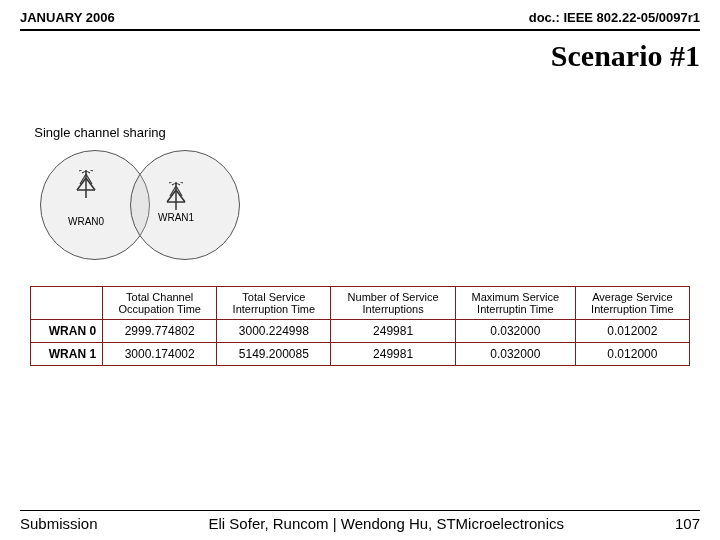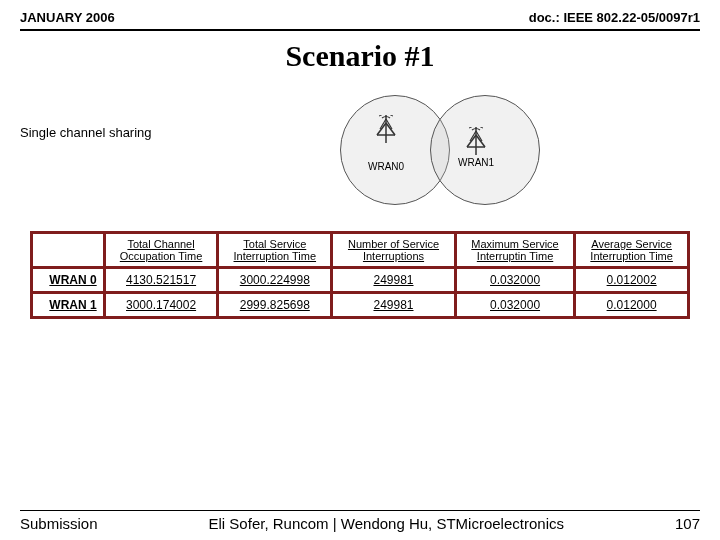--- a/index.html
+++ b/index.html
@@ -35,25 +35,28 @@
       font-weight: bold;
     }
     .title-section {
       text-align: center;
       margin-bottom: 12px;
     }
     .title-section h1 {
       font-size: 30px;
       font-weight: bold;
       font-family: Times New Roman, serif;
+      text-align: right;
     }
     .content-area {
       display: flex;
+      flex-direction: column;
       align-items: flex-start;
       margin-bottom: 16px;
+      text-align: center;
     }
     .label-section {
       width: 160px;
       font-size: 13px;
       padding-top: 40px;
     }
     .diagram-section {
       flex: 1;
       display: flex;
       justify-content: center;
@@ -107,25 +110,24 @@
     
     .table-section {
       margin: 0 10px;
     }
     table {
       width: 100%;
       border-collapse: collapse;
       font-size: 12px;
     }
     table th, table td {
-      border: 3px solid #7f1d1d;
+      border: 1px solid #7f1d1d;
       padding: 4px 6px;
       text-align: center;
       vertical-align: middle;
-      text-decoration: underline;
     }
     table th {
       font-weight: normal;
       font-size: 11px;
     }
     .row-label {
       font-weight: bold;
       text-align: right;
     }
     
@@ -205,30 +207,30 @@
           <th>Total Channel<br>Occupation Time</th>
           <th>Total Service<br>Interruption Time</th>
           <th>Number of Service<br>Interruptions</th>
           <th>Maximum Service<br>Interruptin Time</th>
           <th>Average Service<br>Interruption Time</th>
         </tr>
       </thead>
       <tbody id="table-body">
       <tr>
             <td class="row-label">WRAN 0</td>
-            <td>4130.521517</td>
+            <td>2999.774802</td>
             <td>3000.224998</td>
             <td>249981</td>
             <td>0.032000</td>
             <td>0.012002</td>
           </tr>
           <tr>
             <td class="row-label">WRAN 1</td>
             <td>3000.174002</td>
-            <td>2999.825698</td>
+            <td>5149.200085</td>
             <td>249981</td>
             <td>0.032000</td>
             <td>0.012000</td>
           </tr>
         </tbody>
     </table>
   </div>
 
   <div class="footer">
     <span>Submission</span>

